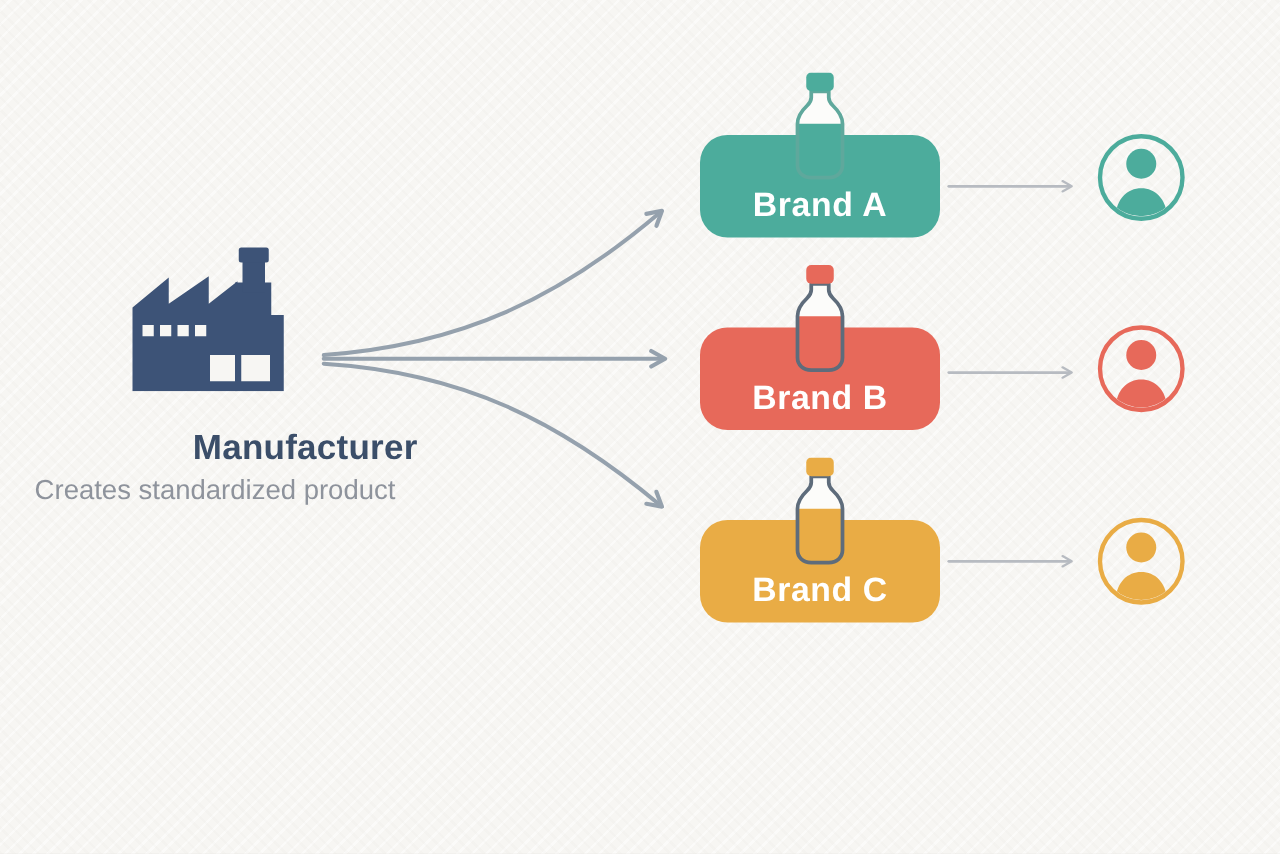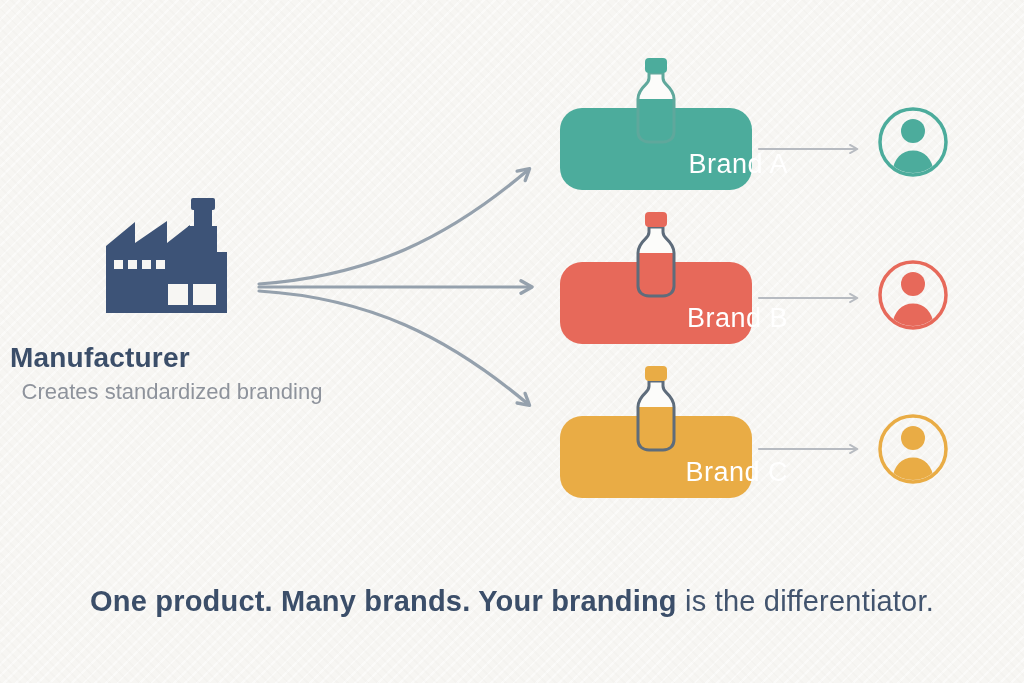--- a/index.html
+++ b/index.html
@@ -14,39 +14,39 @@
     background-color:#f7f6f3;
     background-image:
       repeating-linear-gradient(45deg, rgba(170,165,155,0.035) 0 2px, transparent 2px 7px),
       repeating-linear-gradient(-45deg, rgba(255,255,255,0.5) 0 2px, transparent 2px 8px);
     overflow:hidden;
   }
   .abs{position:absolute;}
   
   .factory-svg{left:104px;top:196px;width:124px;height:117px;}
   .mfr-label{
-    left:10px;top:342px;width:324px;text-align:left;
+    left:10px;top:342px;width:324px;text-align:right;
     font-size:28px;font-weight:bold;color:#3b4e69;letter-spacing:0.2px;
   }
   .mfr-sub{
     left:10px;top:379px;width:324px;text-align:center;
     font-size:22px;color:#8e939c;
   }
   
   .arrows-svg{left:0;top:0;width:1024px;height:683px;pointer-events:none;}
   
   .brand-box{
     left:560px;width:192px;height:82px;border-radius:22px;
   }
   .brand-a-box{top:108px;}
   .brand-b-box{top:262px;}
   .brand-c-box{top:416px;}
   .brand-label{
-    position:absolute;left:0;top:41px;width:100%;text-align:right;
-    color:#ffffff;font-size:27px;font-weight:normal;letter-spacing:0.5px;padding-left:36px;
+    position:absolute;left:0;top:41px;width:100%;text-align:center;
+    color:#ffffff;font-size:27px;font-weight:bold;letter-spacing:0.5px;
   }
   
   .bottle-svg{width:50px;height:86px;left:631px;z-index:3;}
   .bottle-a{top:58px;}
   .bottle-b{top:212px;}
   .bottle-c{top:366px;}
   
   .person-svg{width:76px;height:76px;left:875px;}
   .person-a{top:105px;}
   .person-b{top:258px;}
@@ -76,21 +76,21 @@
       <rect x="10" y="64" width="9" height="9"></rect>
       <rect x="24" y="64" width="9" height="9"></rect>
       <rect x="38" y="64" width="9" height="9"></rect>
       <rect x="52" y="64" width="9" height="9"></rect>
       <rect x="64" y="88" width="20" height="21"></rect>
       <rect x="89" y="88" width="23" height="21"></rect>
     </g>
   </svg>
 
   <div class="abs mfr-label">Manufacturer</div>
-  <div class="abs mfr-sub">Creates standardized branding</div>
+  <div class="abs mfr-sub">Creates standardized product</div>
 
   <svg class="abs arrows-svg" viewBox="0 0 1024 683">
     <defs>
       <marker id="head-main" viewBox="0 0 12 12" refX="8.5" refY="6" markerWidth="5.2" markerHeight="5.2" orient="auto">
         <path d="M2,1.5 L10,6 L2,10.5" fill="none" stroke-width="2.4" stroke-linecap="round" stroke-linejoin="round" stroke="#95a1ad"></path>
       </marker>
       <marker id="head-light" viewBox="0 0 12 12" refX="8.5" refY="6" markerWidth="5" markerHeight="5" orient="auto">
         <path d="M2,1.5 L10,6 L2,10.5" fill="none" stroke-width="2" stroke-linecap="round" stroke-linejoin="round" stroke="#b7bbc1"></path>
       </marker>
     </defs>
@@ -178,17 +178,14 @@
     <defs>
         <clipPath id="pclip-c">
           <circle cx="38" cy="37" r="31"></circle>
         </clipPath>
       </defs>
     <circle cx="38" cy="37" r="33" fill="none" stroke-width="3.5" stroke="#e9ac45"></circle>
     <circle cx="38" cy="26" r="12" fill="#e9ac45"></circle>
     <path d="M17,72 C17,55 26,45.5 38,45.5 C50,45.5 59,55 59,72 L59,76 L17,76 Z" clip-path="url(#pclip-c)" fill="#e9ac45"></path>
   </svg>
 
-  <div class="abs headline">
-    <span class="hl-bold">One product. Many brands. Your branding</span><span class="hl-reg"> is the differentiator.</span>
-  </div>
 
 </div>
 
 </body></html>

